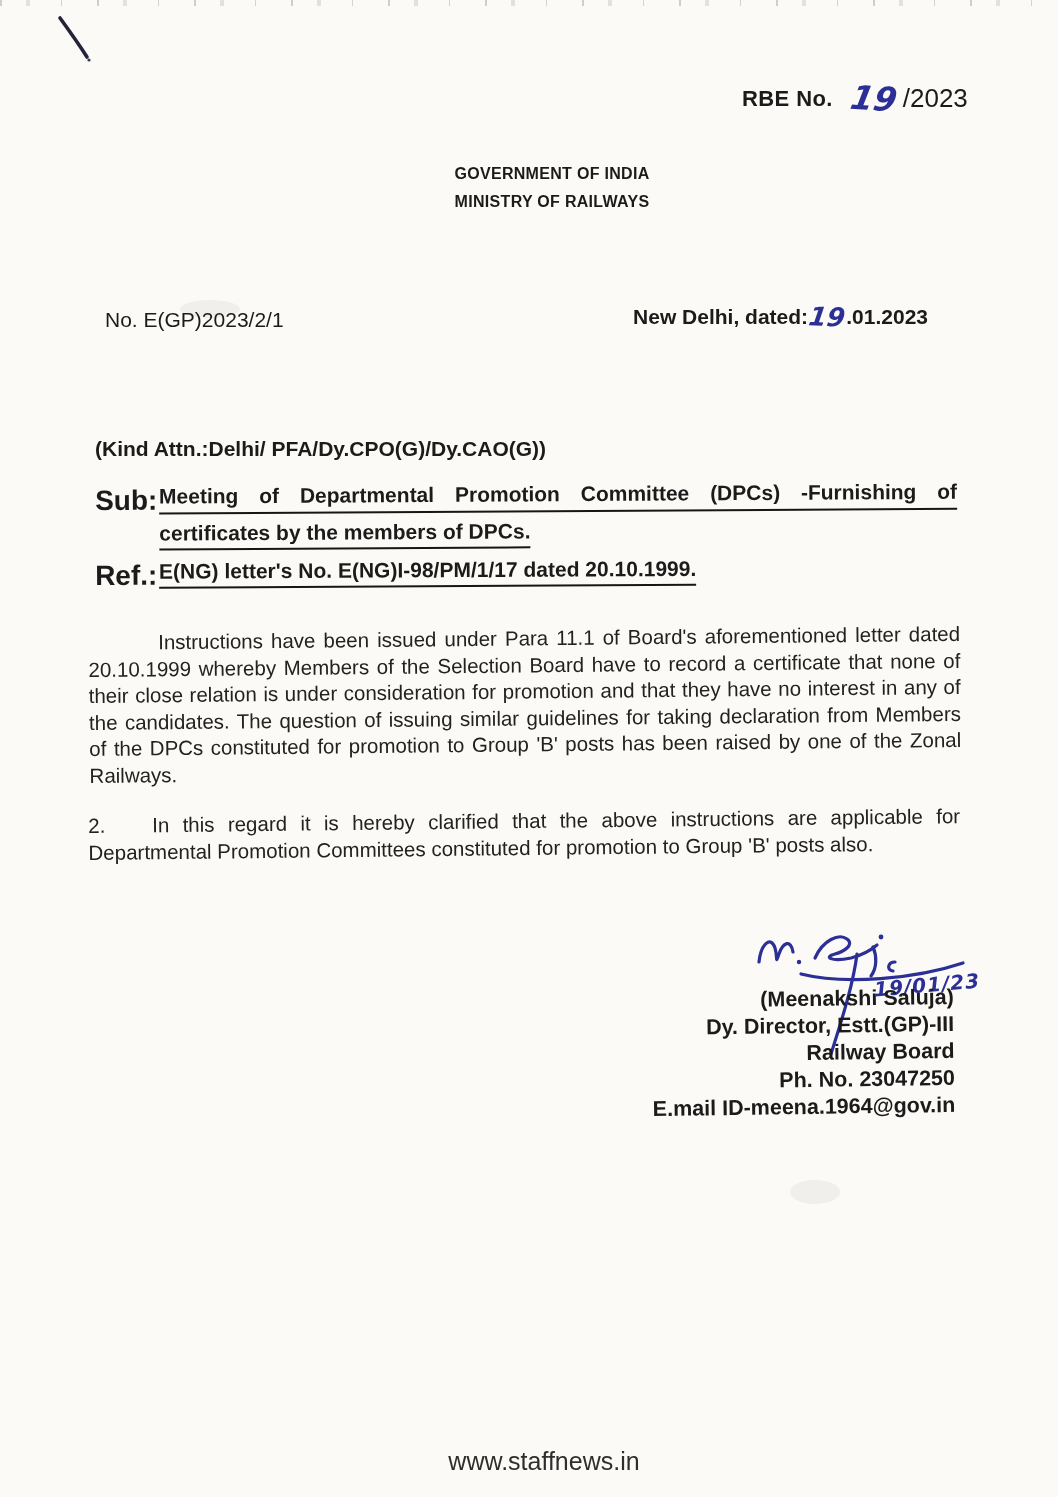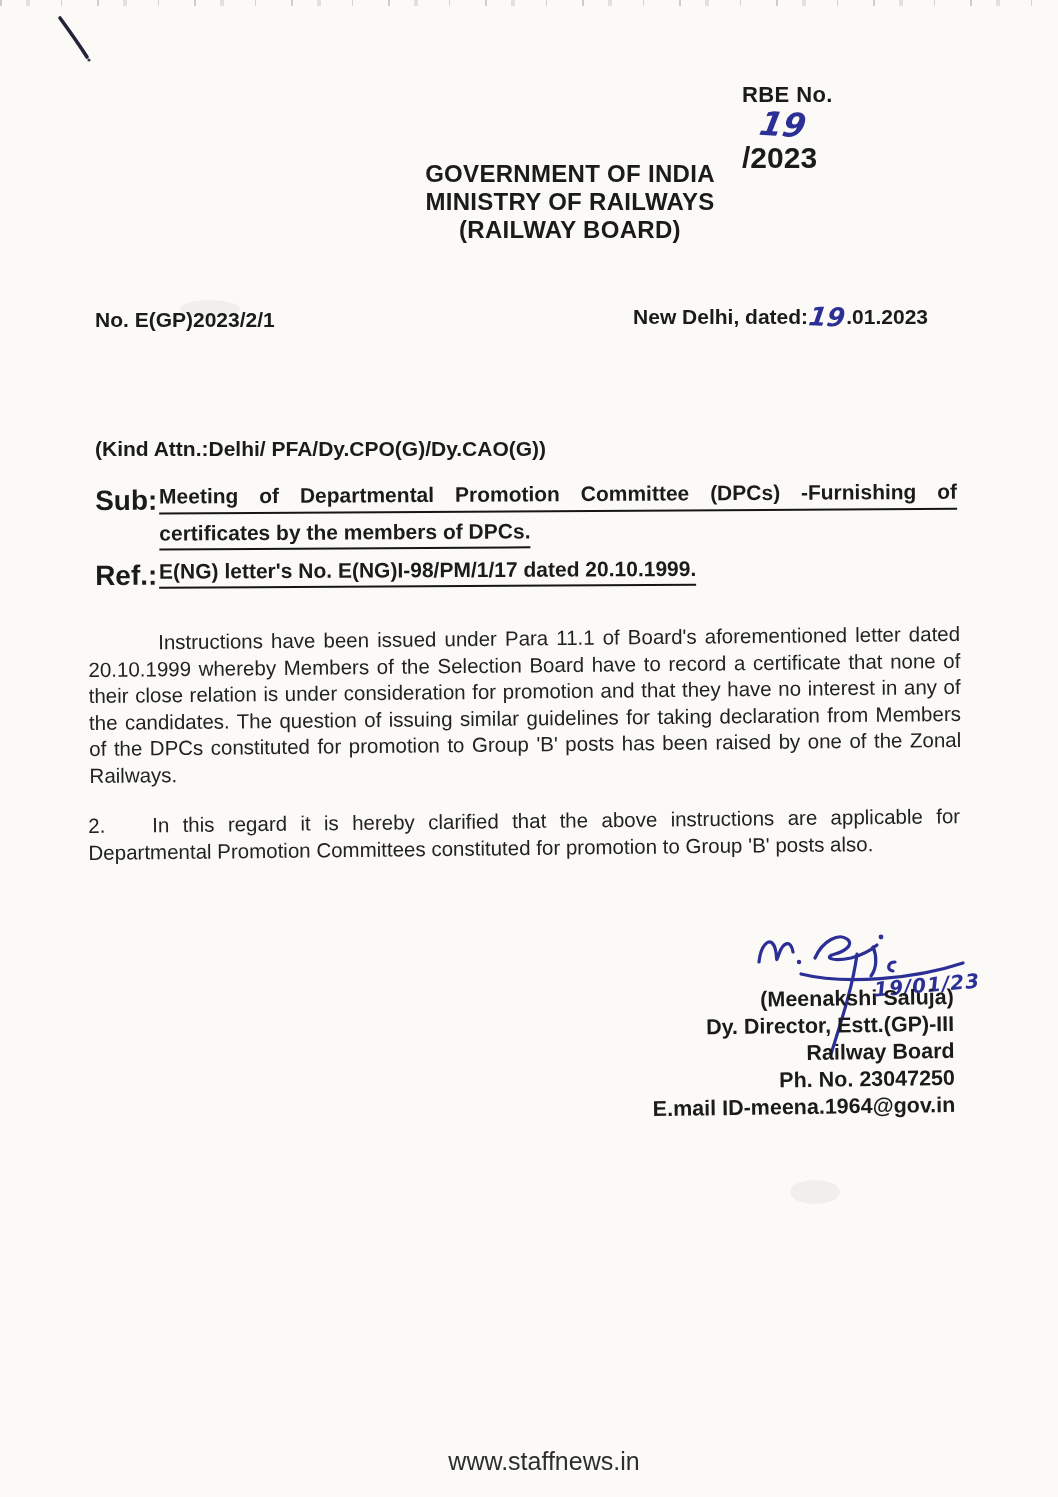--- a/index.html
+++ b/index.html
@@ -13,30 +13,30 @@
     position:absolute; top:0; left:0; width:100%; height:6px; opacity:.45;
     background:
       repeating-linear-gradient(90deg,
         rgba(70,70,70,.55) 0 2px, transparent 2px 26px,
         rgba(90,90,90,.35) 26px 30px, transparent 30px 61px,
         rgba(60,60,60,.45) 61px 62px, transparent 62px 97px);
   }
   .smudge { position:absolute; border-radius:50%; background:rgba(120,120,110,.08); }
   .pen-mark { position:absolute; top:10px; left:48px; }
 
-  .rbe-line { position:absolute; top:82px; left:742px; display:flex; align-items:flex-start;flex-direction:column; }
+  .rbe-line { position:absolute; top:82px; left:742px; display:flex; align-items:center; }
   .rbe-label { font-weight:bold; font-size:22px; letter-spacing:.4px; }
   .hand-ink { color:#2b2f96; font-weight:bold; font-style:italic; font-family:"DejaVu Sans", sans-serif; }
   .rbe-num { font-size:33px; margin:0 6px 0 18px; transform:skewX(-8deg) rotate(3deg); display:inline-block; line-height:1; }
-  .rbe-year { font-weight:bold; font-size:30px; }
+  .rbe-year { font-weight:normal; font-size:26px; }
 
-  .letter-head { position:absolute; top:160px; left:264px; width:612px; text-align:center;
-    font-weight:bold; font-size:24px; line-height:28px; letter-spacing:.3px; }
+  .letter-head { position:absolute; top:160px; left:246px; width:612px; text-align:center;
+    font-weight:bold; font-size:16px; line-height:28px; letter-spacing:.3px; }
 
-  .file-no { position:absolute; top:308px; left:95px; font-weight:bold; font-size:21px; }
+  .file-no { position:absolute; top:308px; left:105px; font-weight:normal; font-size:21px; }
   .dateline { position:absolute; top:304px; right:130px; display:flex; align-items:center; font-weight:bold; font-size:21px; }
   .date-day { font-size:26px; transform:skewX(-6deg) rotate(2deg); display:inline-block; margin:0 1px; line-height:1; }
 
   .addressee { position:absolute; top:364px; left:95px; font-weight:bold; font-size:21px; line-height:27px; }
   .kind-attn { position:absolute; top:437px; left:95px; font-weight:bold; font-size:21px; }
 
   .sub-row { position:absolute; top:485px; left:95px; width:862px; transform:rotate(-0.35deg); transform-origin:0 0; }
   .sub-label, .ref-label { position:absolute; left:0; top:0; font-weight:bold; font-size:28px; }
   .sub-body { margin-left:64px; }
   .sub-line1 { font-weight:bold; font-size:21px; text-align:justify; text-align-last:justify;
@@ -80,21 +80,20 @@
 
   <div class="rbe-line">
     <span class="rbe-label">RBE No.</span>
     <span class="hand-ink rbe-num">19</span>
     <span class="rbe-year">/2023</span>
   </div>
 
   <div class="letter-head">
     <div>GOVERNMENT OF INDIA</div>
     <div>MINISTRY OF RAILWAYS</div>
-    <div>(RAILWAY BOARD)</div>
   </div>
 
   <div class="file-no">No. E(GP)2023/2/1</div>
 
   <div class="dateline">
     <span>New Delhi, dated:</span>
     <span class="hand-ink date-day">19</span>
     <span>.01.2023</span>
   </div>
 

